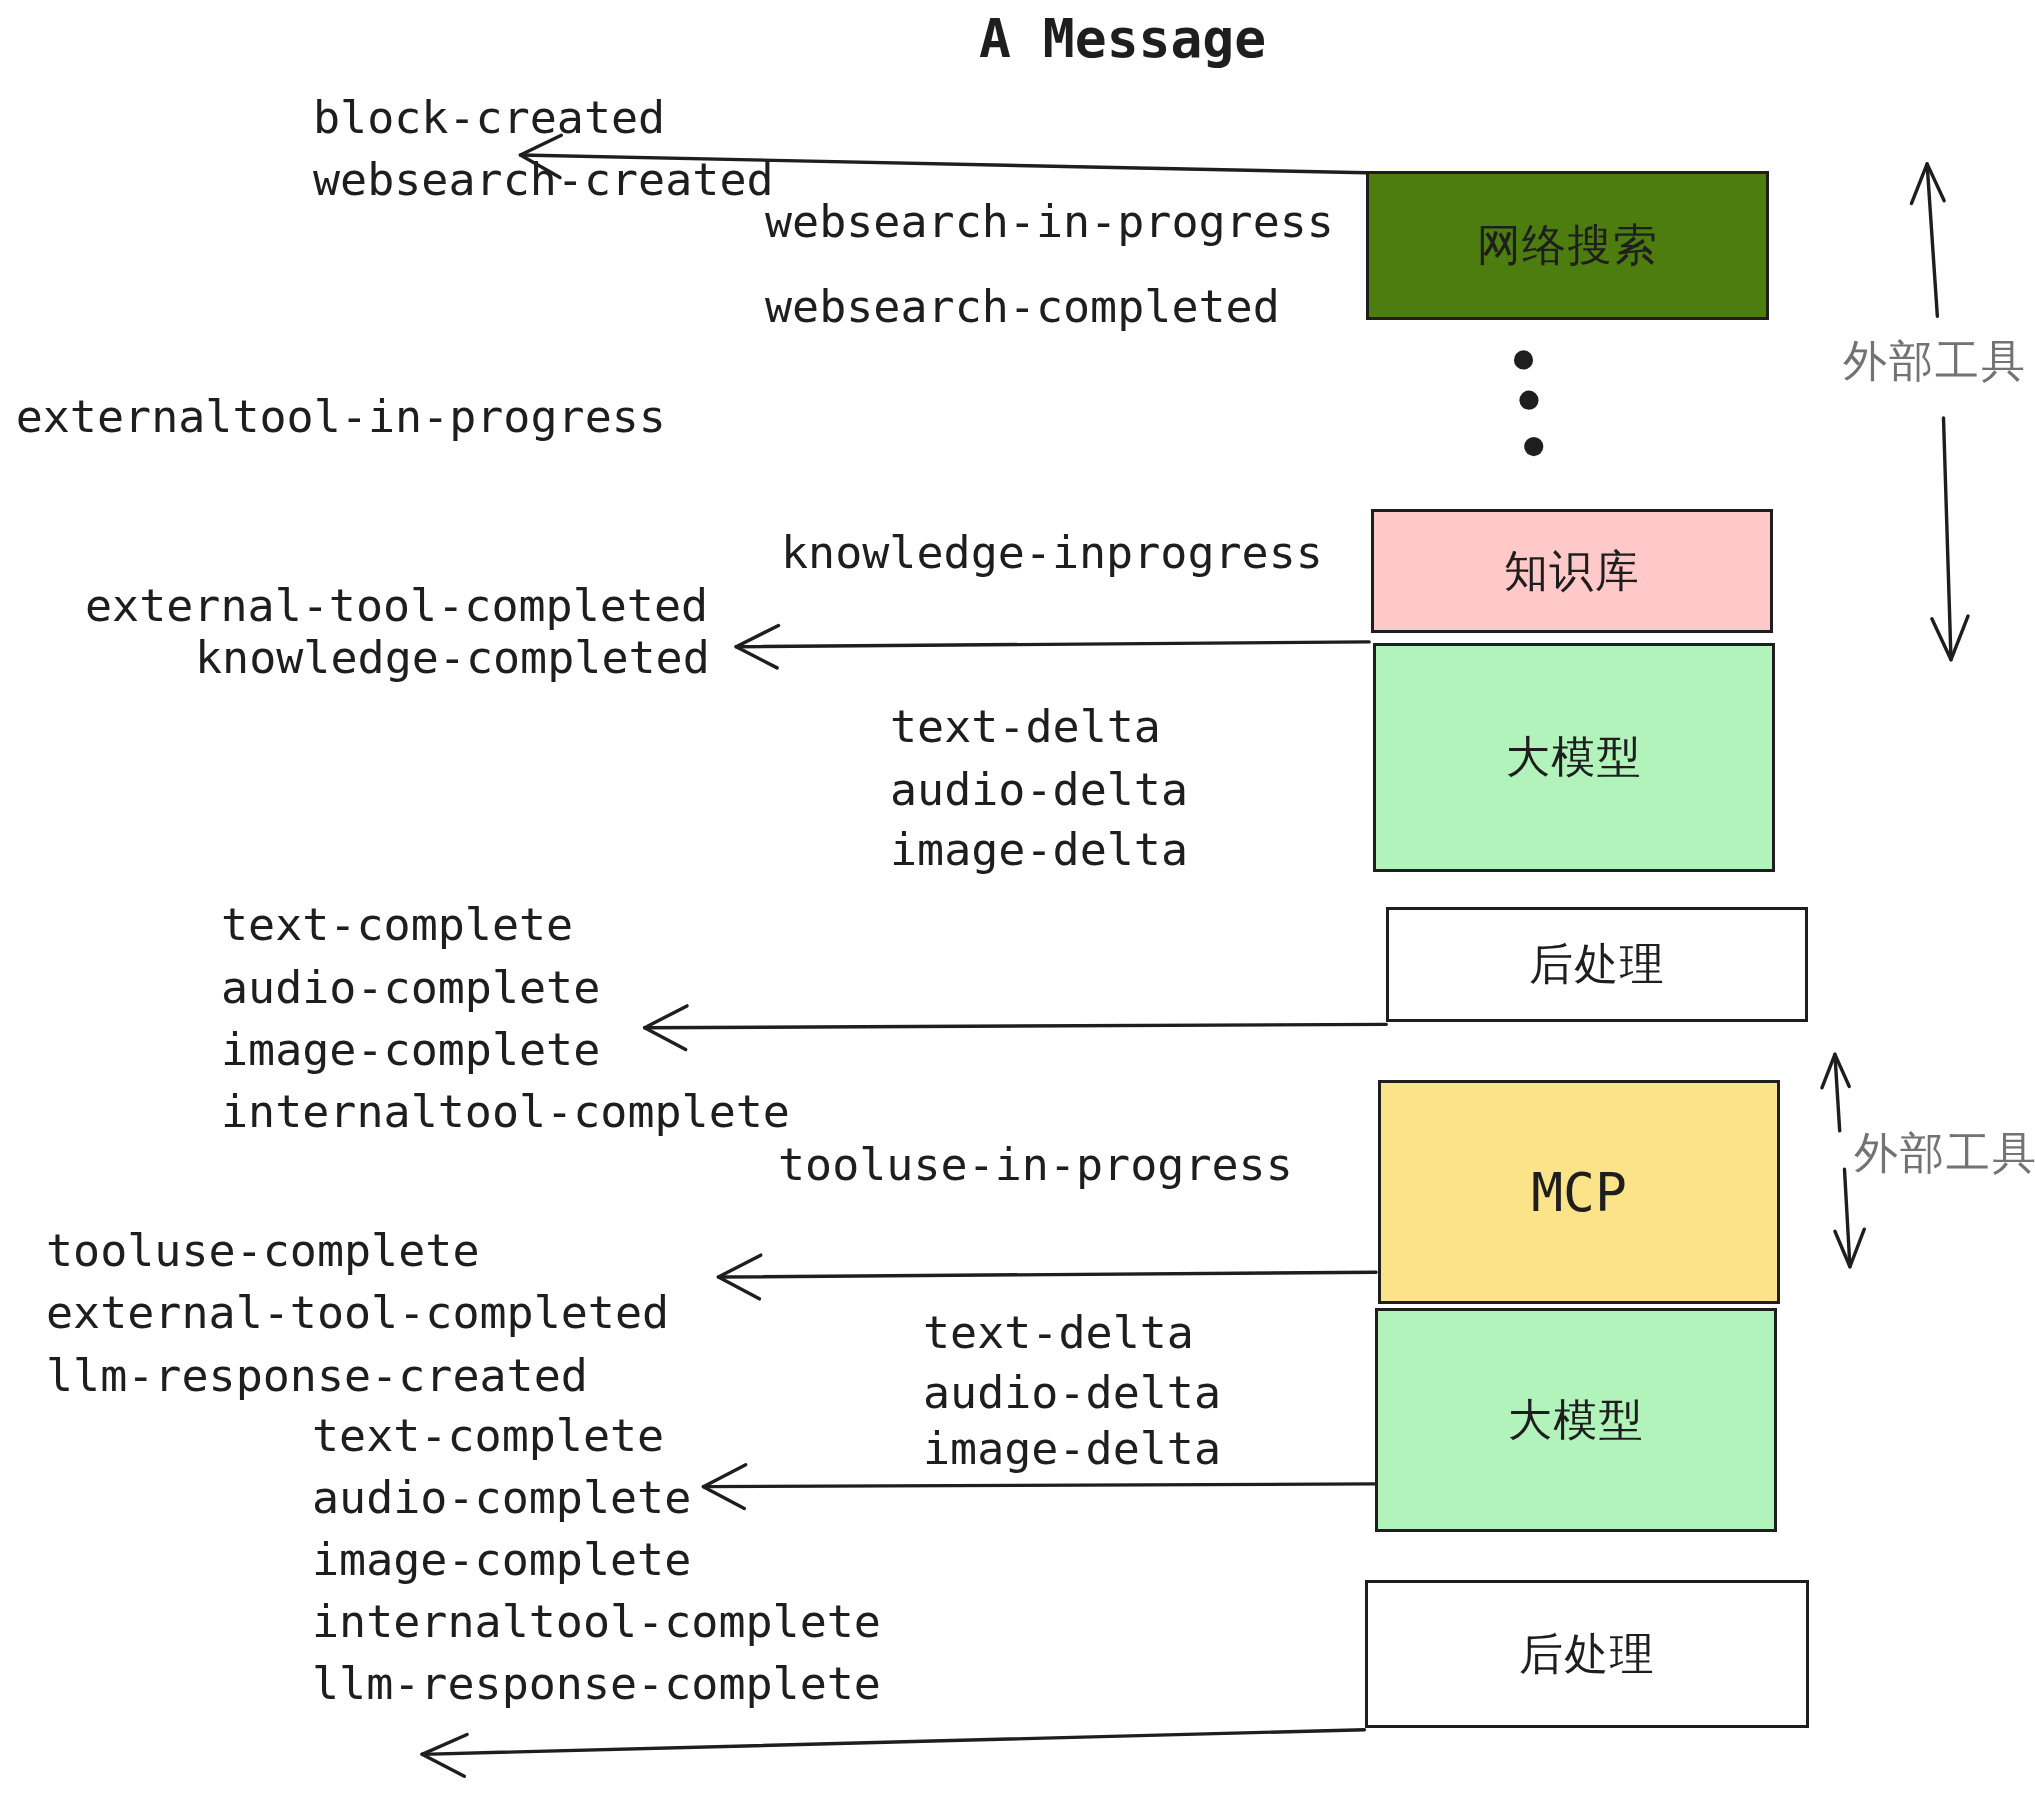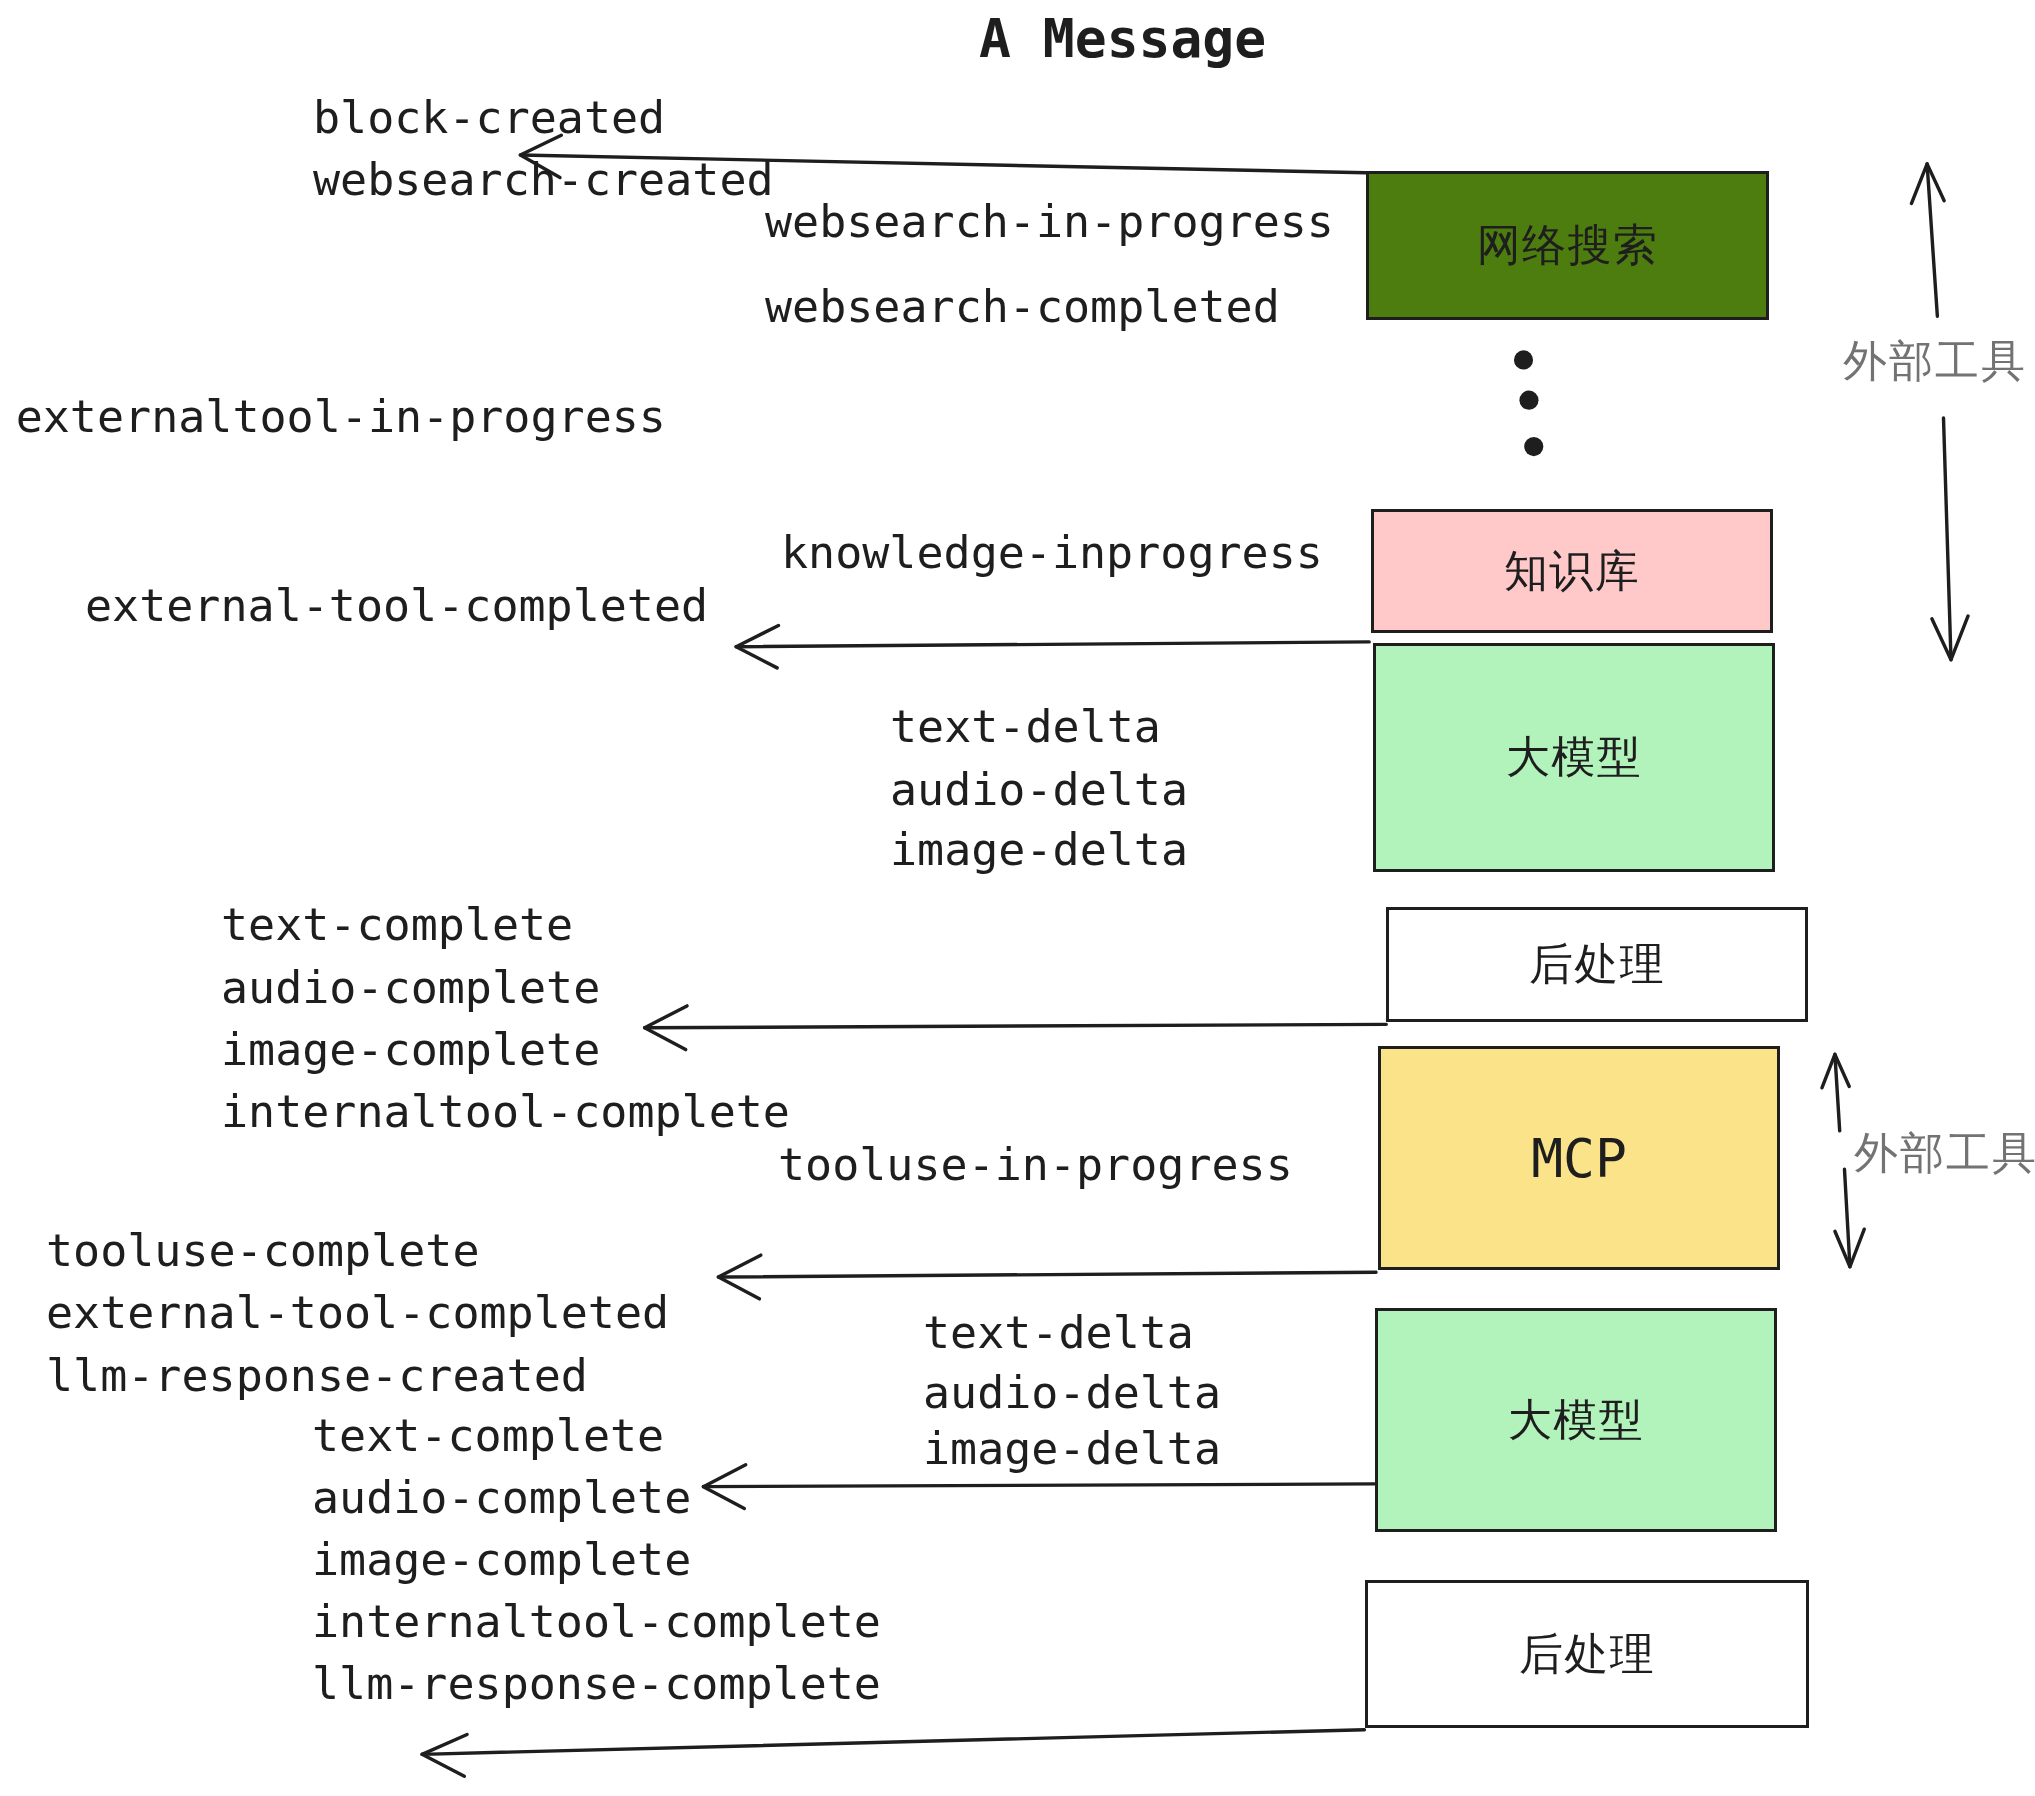--- a/index.html
+++ b/index.html
@@ -113,20 +113,21 @@
 
   <div class="title" style="left:979px;top:11px;">A Message</div>
 
   <div class="event" style="left:313px;top:94px;">block-created</div>
   <div class="event" style="left:313px;top:156px;">websearch-created</div>
   <div class="event" style="left:765px;top:198px;">websearch-in-progress</div>
   <div class="event" style="left:765px;top:283px;">websearch-completed</div>
   <div class="event" style="left:15.7px;top:393px;">externaltool-in-progress</div>
   <div class="event" style="left:781px;top:529px;">knowledge-inprogress</div>
   <div class="event" style="left:85px;top:582px;">external-tool-completed</div>
+  <div class="event" style="left:195px;top:634px;">knowledge-completed</div>
 
   <div class="event" style="left:890px;top:703px;">text-delta</div>
   <div class="event" style="left:890px;top:766px;">audio-delta</div>
   <div class="event" style="left:890px;top:826px;">image-delta</div>
 
   <div class="event" style="left:221px;top:901px;">text-complete</div>
   <div class="event" style="left:221px;top:964px;">audio-complete</div>
   <div class="event" style="left:221px;top:1026px;">image-complete</div>
   <div class="event" style="left:221px;top:1088px;">internaltool-complete</div>
 
@@ -152,21 +153,21 @@
   </div>
   <div class="box b-knowledge" style="background: rgb(255, 201, 201);">
     <span>知识库</span>
   </div>
   <div class="box b-llm1" style="background: rgb(178, 242, 187);">
     <span>大模型</span>
   </div>
   <div class="box b-post1" style="background: rgb(255, 255, 255);">
     <span>后处理</span>
   </div>
-  <div class="box b-mcp mono" style="background: rgb(251, 227, 138);">
+  <div class="box b-mcp mono" style="background: rgb(251, 227, 138); margin-top: 34px;">
     <span>MCP</span>
   </div>
   <div class="box b-llm2" style="background: rgb(178, 242, 187);">
     <span>大模型</span>
   </div>
   <div class="box b-post2" style="background: rgb(255, 255, 255);">
     <span>后处理</span>
   </div>
 
   <div class="side-label" style="left:1843px;top:332px;">外部工具</div>

